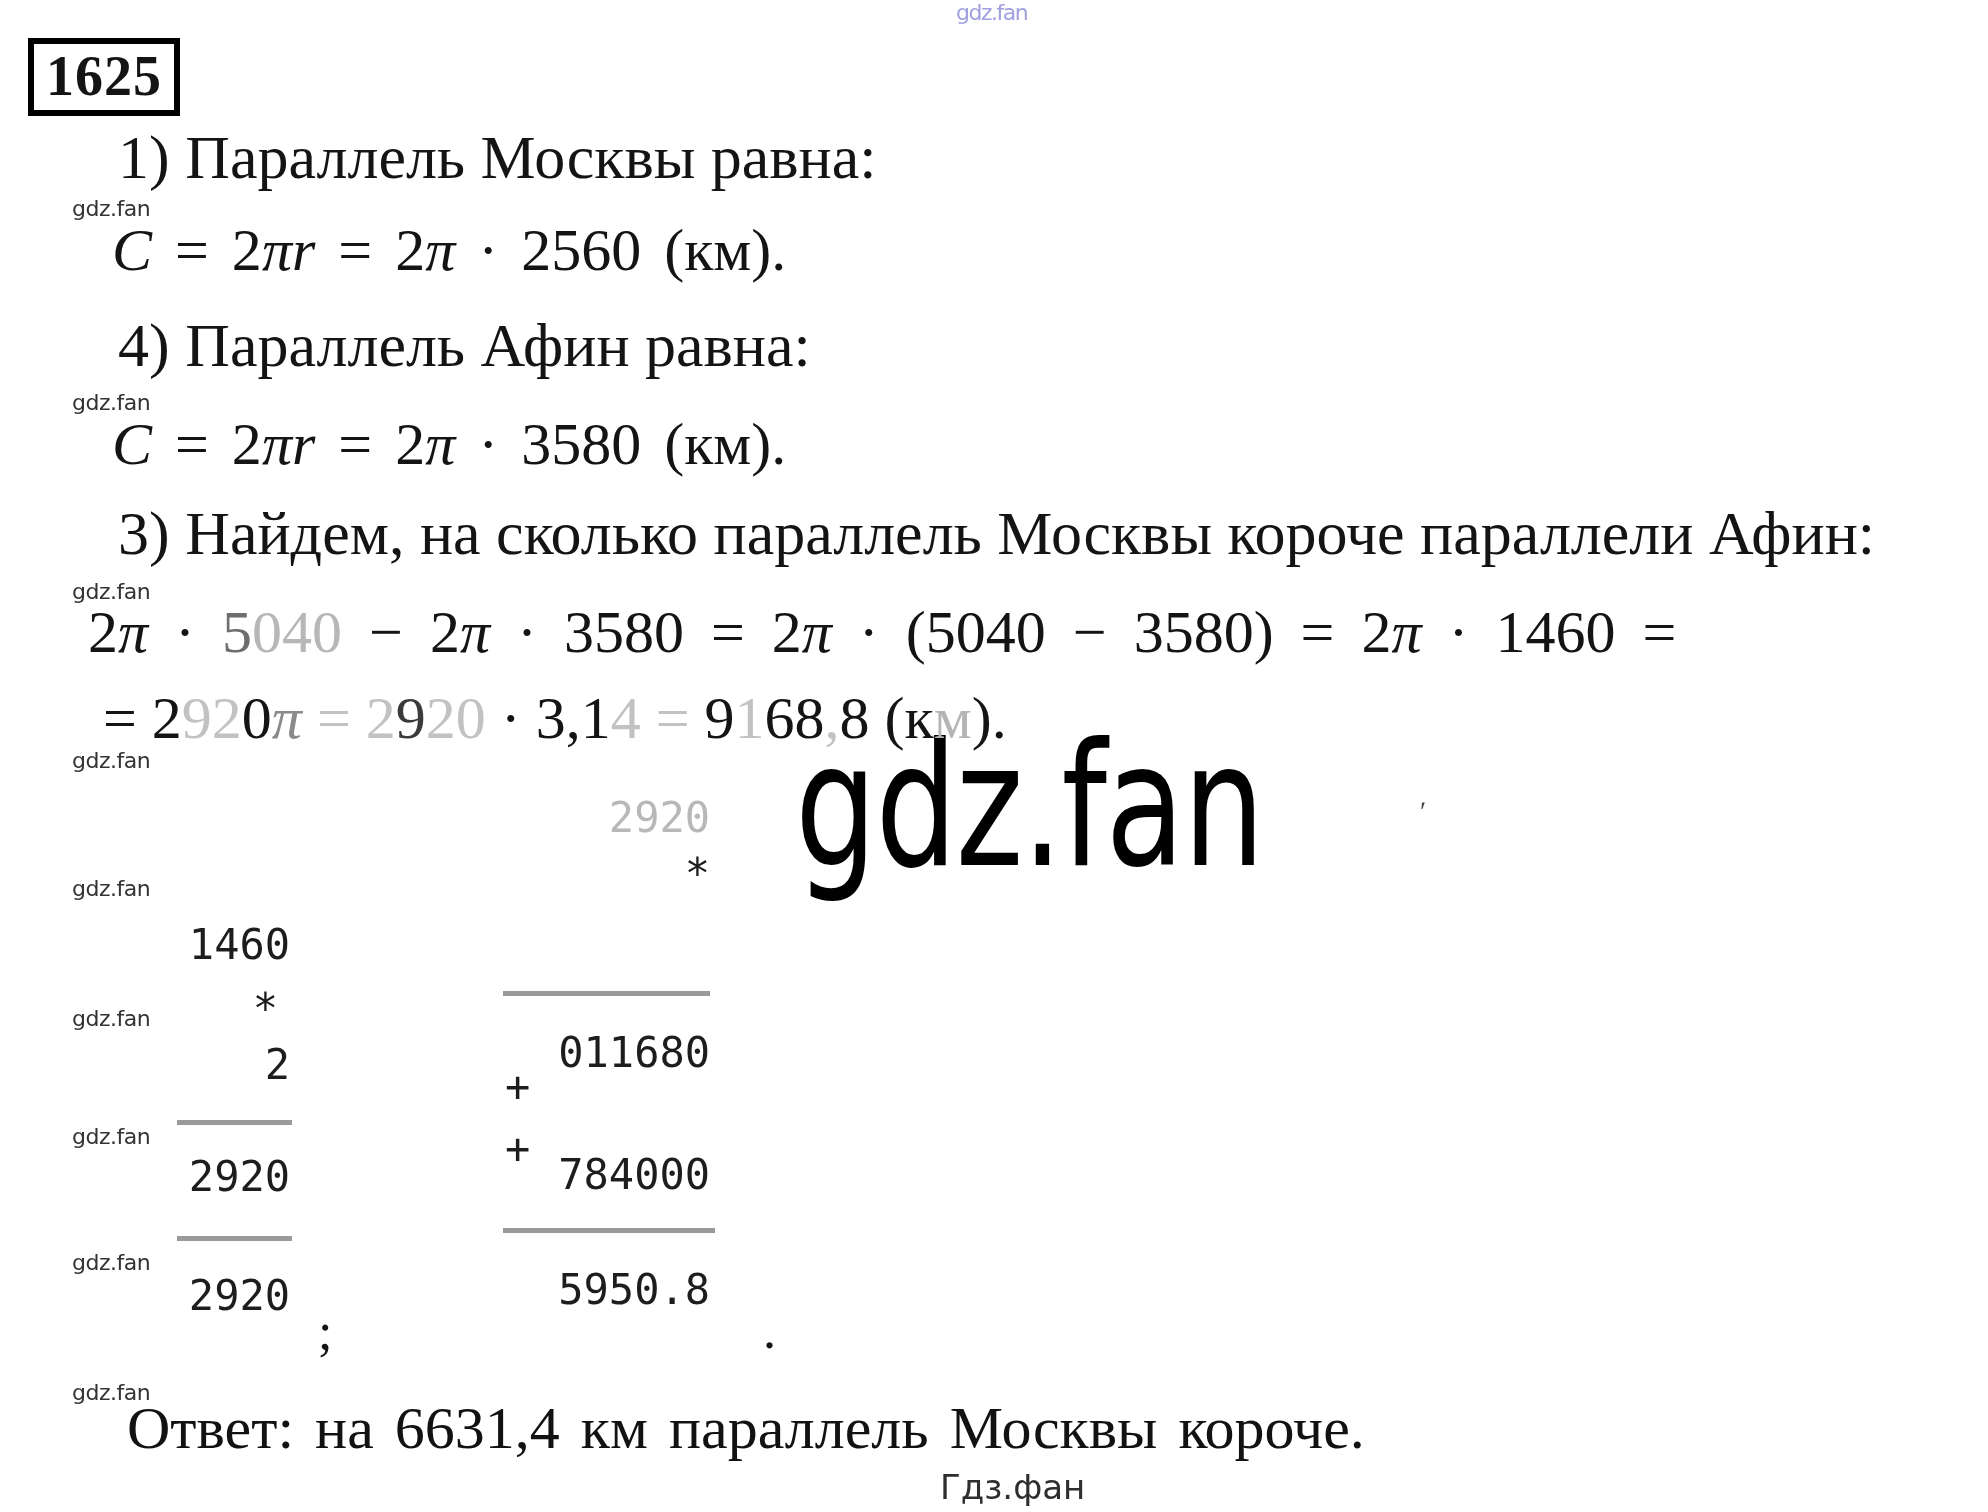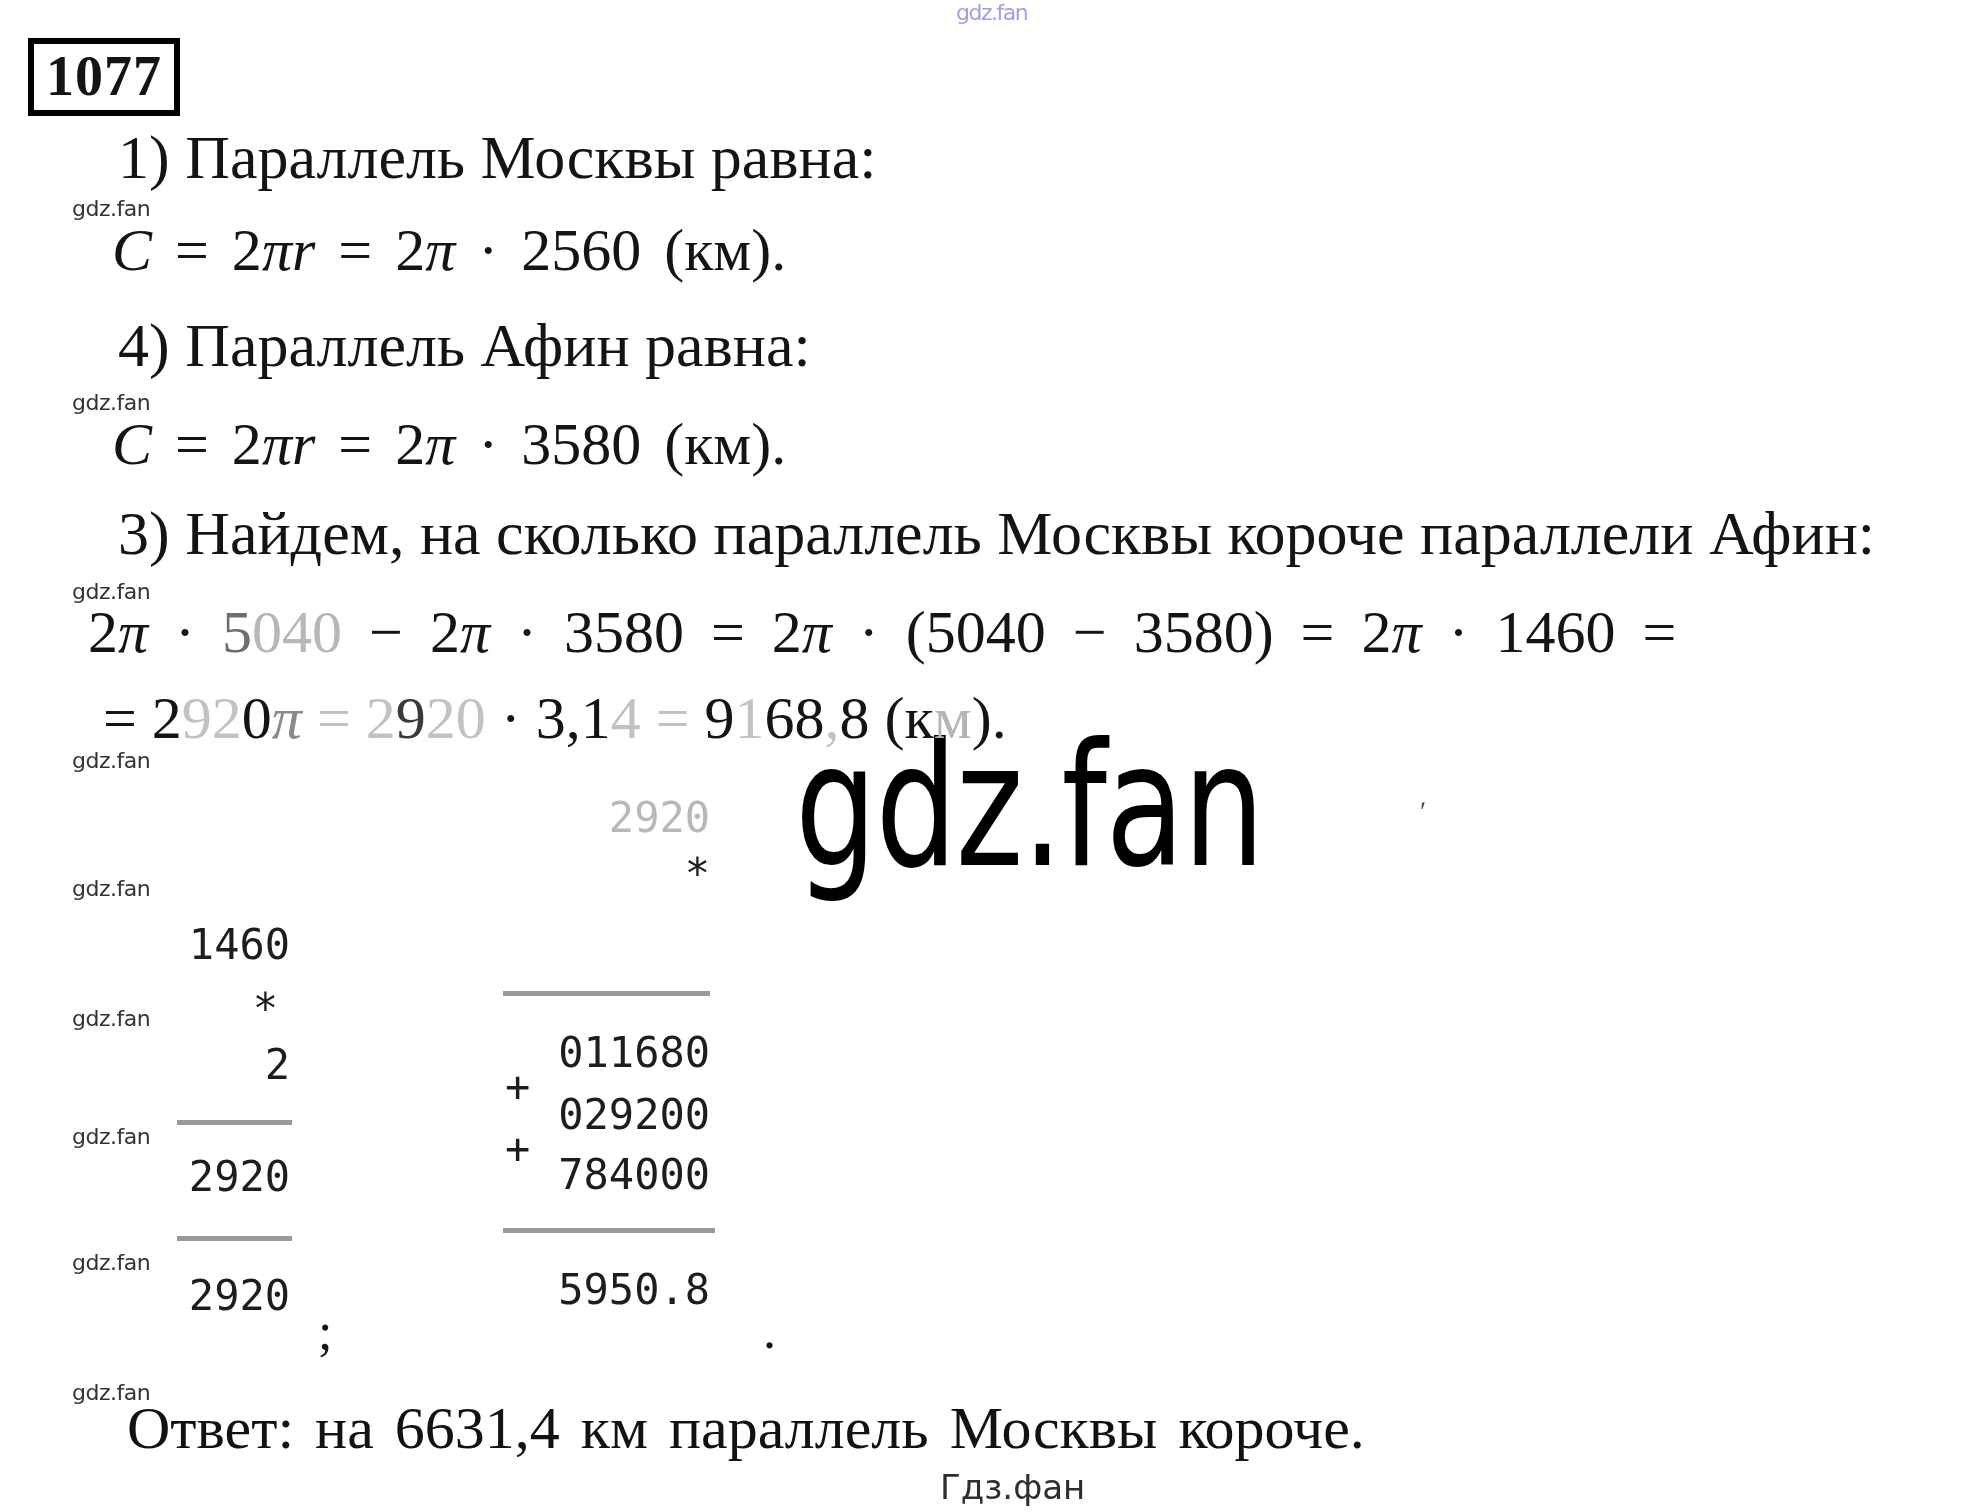--- a/index.html
+++ b/index.html
@@ -58,39 +58,38 @@
   <div class="abs wm-margin" style="top:750px">gdz.fan</div>
   <div class="abs wm-margin" style="top:878px">gdz.fan</div>
   <div class="abs wm-margin" style="top:1008px">gdz.fan</div>
   <div class="abs wm-margin" style="top:1126px">gdz.fan</div>
   <div class="abs wm-margin" style="top:1252px">gdz.fan</div>
   <div class="abs wm-margin" style="top:1382px">gdz.fan</div>
   <div class="abs wm-big">gdz.fan</div>
   <div class="abs tiny-mark">ʹ</div>
 
   <div class="abs task-box">
-    <span class="task-number">1077</span>
+    <span class="task-number">1625</span>
   </div>
 
   <div class="abs serif-line" style="left:118px;top:126px">1) Параллель Москвы равна:</div>
   <div class="abs formula ws8" style="left:112px;top:220px"><span style="font-style: italic;">C</span><span> = 2</span><span style="font-style: italic;">πr</span><span> = 2</span><span style="font-style: italic;">π</span><span> · 2560 (км).</span></div>
 
   <div class="abs serif-line" style="left:118px;top:314px">4) Параллель Афин равна:</div>
   <div class="abs formula ws8" style="left:112px;top:414px"><span style="font-style: italic;">C</span><span> = 2</span><span style="font-style: italic;">πr</span><span> = 2</span><span style="font-style: italic;">π</span><span> · 3580 (км).</span></div>
 
   <div class="abs serif-line" style="left:118px;top:502px">3) Найдем, на сколько параллель Москвы короче параллели Афин:</div>
   <div class="abs formula ws12" style="left:88px;top:602px"><span>2</span><span style="font-style: italic;">π</span><span> · </span><span style="color: rgb(110, 110, 110);">5</span><span style="color: rgb(183, 183, 183);">040</span><span> − 2</span><span style="font-style: italic;">π</span><span> · 3580 = 2</span><span style="font-style: italic;">π</span><span> · (5040 − 3580) = 2</span><span style="font-style: italic;">π</span><span> · 1460 =</span></div>
   <div class="abs formula" style="left:103px;top:688px"><span>= 2</span><span style="color: rgb(194, 194, 194);">92</span><span>0</span><span style="color: rgb(138, 138, 138); font-style: italic;">π</span><span> </span><span style="color: rgb(194, 194, 194);">=</span><span> </span><span style="color: rgb(194, 194, 194);">2</span><span style="color: rgb(58, 58, 58);">9</span><span style="color: rgb(194, 194, 194);">20</span><span> · 3,1</span><span style="color: rgb(194, 194, 194);">4</span><span> </span><span style="color: rgb(194, 194, 194);">=</span><span> 9</span><span style="color: rgb(194, 194, 194);">1</span><span>68</span><span style="color: rgb(194, 194, 194);">,</span><span>8 (к</span><span style="color: rgb(181, 181, 181);">м</span><span>).</span></div>
 
   <div class="abs mono col-right faded" style="top:797px">2920</div>
   <div class="abs mono col-right" style="top:853px">*</div>
   <div class="rule" style="left:503px;top:991px;width:207px"></div>
   <div class="abs mono col-right" style="top:1032px">011680</div>
   <div class="abs plus" style="top:1066px">+</div>
-  <div class="abs mono col-right" style="top:1094px">029200</div>
   <div class="abs plus" style="top:1128px">+</div>
   <div class="abs mono col-right" style="top:1154px">784000</div>
   <div class="rule" style="left:503px;top:1228px;width:212px"></div>
   <div class="abs mono col-right" style="top:1269px">5950.8</div>
   <div class="abs punct" style="left:763px;top:1305px">.</div>
 
   <div class="abs mono col-left" style="top:924px">1460</div>
   <div class="abs mono col-left-star" style="top:988px">*</div>
   <div class="abs mono col-left" style="top:1044px">2</div>
   <div class="rule" style="left:177px;top:1120px;width:115px"></div>

